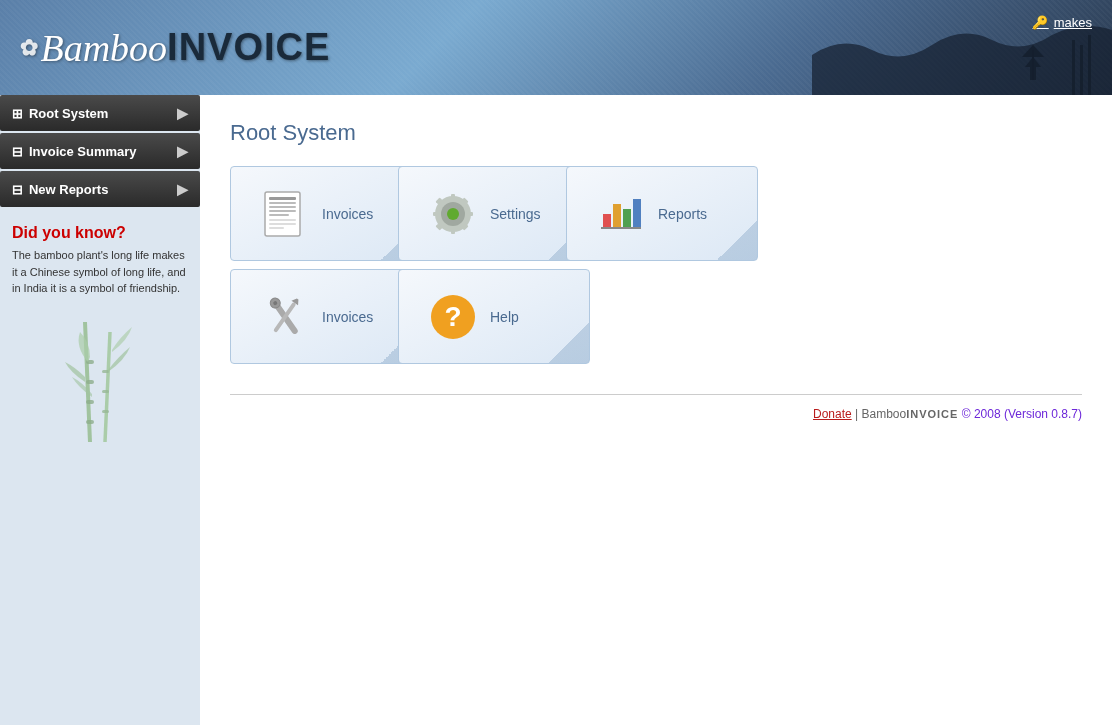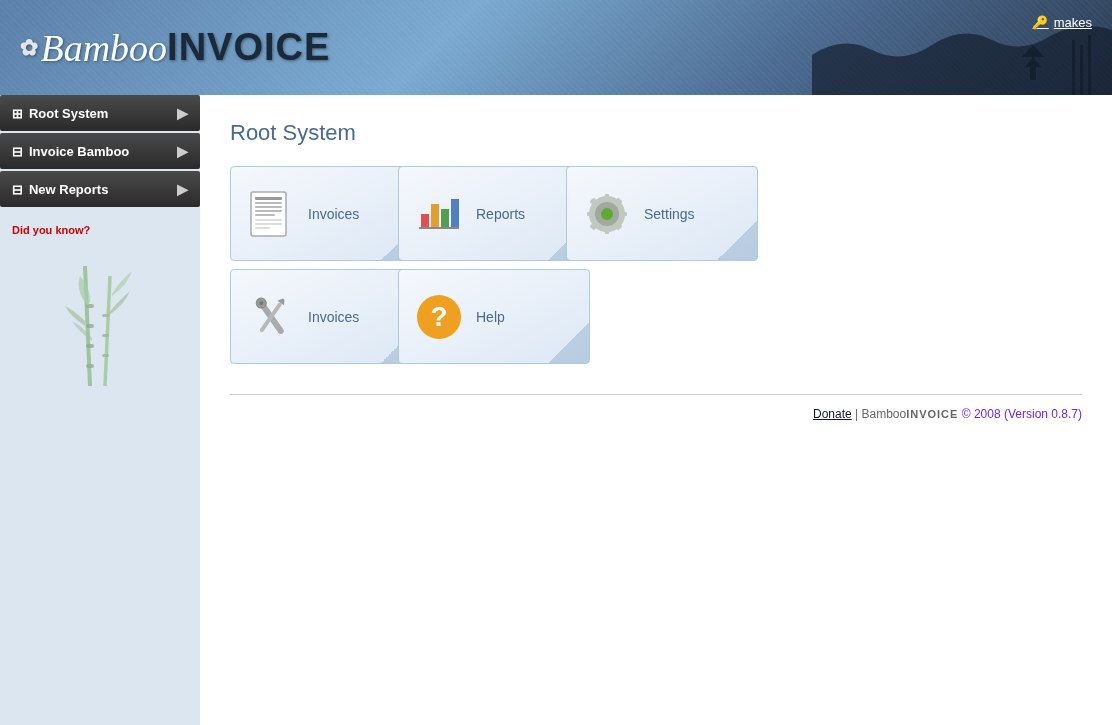--- a/index.html
+++ b/index.html
@@ -111,21 +111,21 @@
     }
 
     .did-you-know {
       padding: 15px 12px;
       font-size: 11px;
     }
     .dyk-title {
       color: #cc0000;
       font-weight: bold;
       margin-bottom: 5px;
-      font-size: 11px;
+      font-size: 16px;
     }
     .dyk-text {
       color: #333;
       line-height: 1.5;
     }
     .bamboo-img {
       margin: 10px auto 0;
       display: block;
       width: 100px;
       height: 120px;
@@ -153,21 +153,21 @@
     }
     .icon-tile {
       border: 1px solid #b0c8e0;
       background: linear-gradient(to bottom right, #f5f8fc, #dce8f5);
       border-radius: 4px;
       width: 192px;
       height: 95px;
       display: flex;
       align-items: center;
       justify-content: flex-start;
-      padding: 15px;
+      padding: 29px;
       gap: 12px;
       cursor: pointer;
       position: relative;
       overflow: hidden;
     }
     .icon-tile::after {
       content: '';
       position: absolute;
       bottom: 0;
       right: 0;
@@ -191,21 +191,21 @@
     
     .footer {
       border-top: 1px solid #ccc;
       padding: 12px 0;
       text-align: right;
       font-size: 12px;
       color: #666;
       margin-top: 10px;
     }
     .footer a {
-      color: #0f172a;
+      color: #b91c1c;
       text-decoration: underline;
       cursor: pointer;
     }
     .footer-copyright {
       color: #6d28d9;
     }
 
     
   </style>
 </head>
@@ -245,34 +245,35 @@
     <div class="sidebar-item">
       <div class="sidebar-item-label-wrap">
         <span class="item-icon">⊞</span>
         <span>Root System</span>
       </div>
       <span class="arrow">▶</span>
     </div>
     <div class="sidebar-item">
       <div class="sidebar-item-label-wrap">
         <span class="item-icon">⊟</span>
-        <span>Invoice Bamboo</span>
+        <span>Invoice Summary</span>
       </div>
       <span class="arrow">▶</span>
     </div>
     <div class="sidebar-item">
       <div class="sidebar-item-label-wrap">
         <span class="item-icon">⊟</span>
         <span>New Reports</span>
       </div>
       <span class="arrow">▶</span>
     </div>
 
     <div class="did-you-know">
       <div class="dyk-title">Did you know?</div>
+      <div class="dyk-text">The bamboo plant's long life makes it a Chinese symbol of long life, and in India it is a symbol of friendship.</div>
     </div>
 
     <svg class="bamboo-img" viewBox="0 0 100 120" xmlns="http://www.w3.org/2000/svg">
 
       <g opacity="0.6">
 
         <line x1="40" y1="120" x2="35" y2="0" stroke="#7aad6a" stroke-width="4"></line>
         <line x1="40" y1="100" x2="40" y2="100" stroke="#5a8a4a" stroke-width="5"></line>
         <line x1="40" y1="80" x2="40" y2="80" stroke="#5a8a4a" stroke-width="5"></line>
         <line x1="40" y1="60" x2="40" y2="60" stroke="#5a8a4a" stroke-width="5"></line>
@@ -317,49 +318,49 @@
           </svg>
         </div>
         <span class="tile-label">Invoices</span>
       </div>
 
 
       <div class="icon-tile">
         <div class="tile-icon">
           <svg width="50" height="50" viewBox="0 0 50 50" xmlns="http://www.w3.org/2000/svg">
 
-            <rect x="5" y="38" width="40" height="2" fill="#888"></rect>
-            <rect x="7" y="25" width="8" height="13" fill="#e05050"></rect>
-            <rect x="17" y="15" width="8" height="23" fill="#e0a030"></rect>
-            <rect x="27" y="20" width="8" height="18" fill="#50a050"></rect>
-            <rect x="37" y="10" width="8" height="28" fill="#5080c0"></rect>
-          </svg>
-        </div>
-        <span class="tile-label">Reports</span>
-      </div>
-
-      <div class="icon-tile">
-        <div class="tile-icon">
-          <svg width="50" height="50" viewBox="0 0 50 50" xmlns="http://www.w3.org/2000/svg">
-
             <circle cx="25" cy="25" r="18" fill="#c0c8c0"></circle>
             <circle cx="25" cy="25" r="12" fill="#a0a8a0"></circle>
             <circle cx="25" cy="25" r="6" fill="#60aa30"></circle>
 
             <rect x="23" y="5" width="4" height="6" rx="1" fill="#c0c8c0"></rect>
             <rect x="23" y="39" width="4" height="6" rx="1" fill="#c0c8c0"></rect>
             <rect x="5" y="23" width="6" height="4" rx="1" fill="#c0c8c0"></rect>
             <rect x="39" y="23" width="6" height="4" rx="1" fill="#c0c8c0"></rect>
             <rect x="9" y="9" width="4" height="6" rx="1" fill="#c0c8c0" transform="rotate(45 11 12)"></rect>
             <rect x="35" y="35" width="4" height="6" rx="1" fill="#c0c8c0" transform="rotate(45 37 38)"></rect>
             <rect x="9" y="35" width="4" height="6" rx="1" fill="#c0c8c0" transform="rotate(-45 11 38)"></rect>
             <rect x="35" y="9" width="4" height="6" rx="1" fill="#c0c8c0" transform="rotate(-45 37 12)"></rect>
           </svg>
         </div>
         <span class="tile-label">Settings</span>
+      </div>
+
+      <div class="icon-tile">
+        <div class="tile-icon">
+          <svg width="50" height="50" viewBox="0 0 50 50" xmlns="http://www.w3.org/2000/svg">
+
+            <rect x="5" y="38" width="40" height="2" fill="#888"></rect>
+            <rect x="7" y="25" width="8" height="13" fill="#e05050"></rect>
+            <rect x="17" y="15" width="8" height="23" fill="#e0a030"></rect>
+            <rect x="27" y="20" width="8" height="18" fill="#50a050"></rect>
+            <rect x="37" y="10" width="8" height="28" fill="#5080c0"></rect>
+          </svg>
+        </div>
+        <span class="tile-label">Reports</span>
       </div>
 
       <div class="icon-tile">
         <div class="tile-icon">
           <svg width="50" height="50" viewBox="0 0 50 50" xmlns="http://www.w3.org/2000/svg">
 
             <g transform="rotate(-35, 25, 25)">
               <rect x="22" y="5" width="6" height="40" rx="3" fill="#aaa"></rect>
               <circle cx="25" cy="8" r="5" fill="#999" stroke="#888" stroke-width="1"></circle>
               <circle cx="25" cy="8" r="2" fill="#777"></circle>

